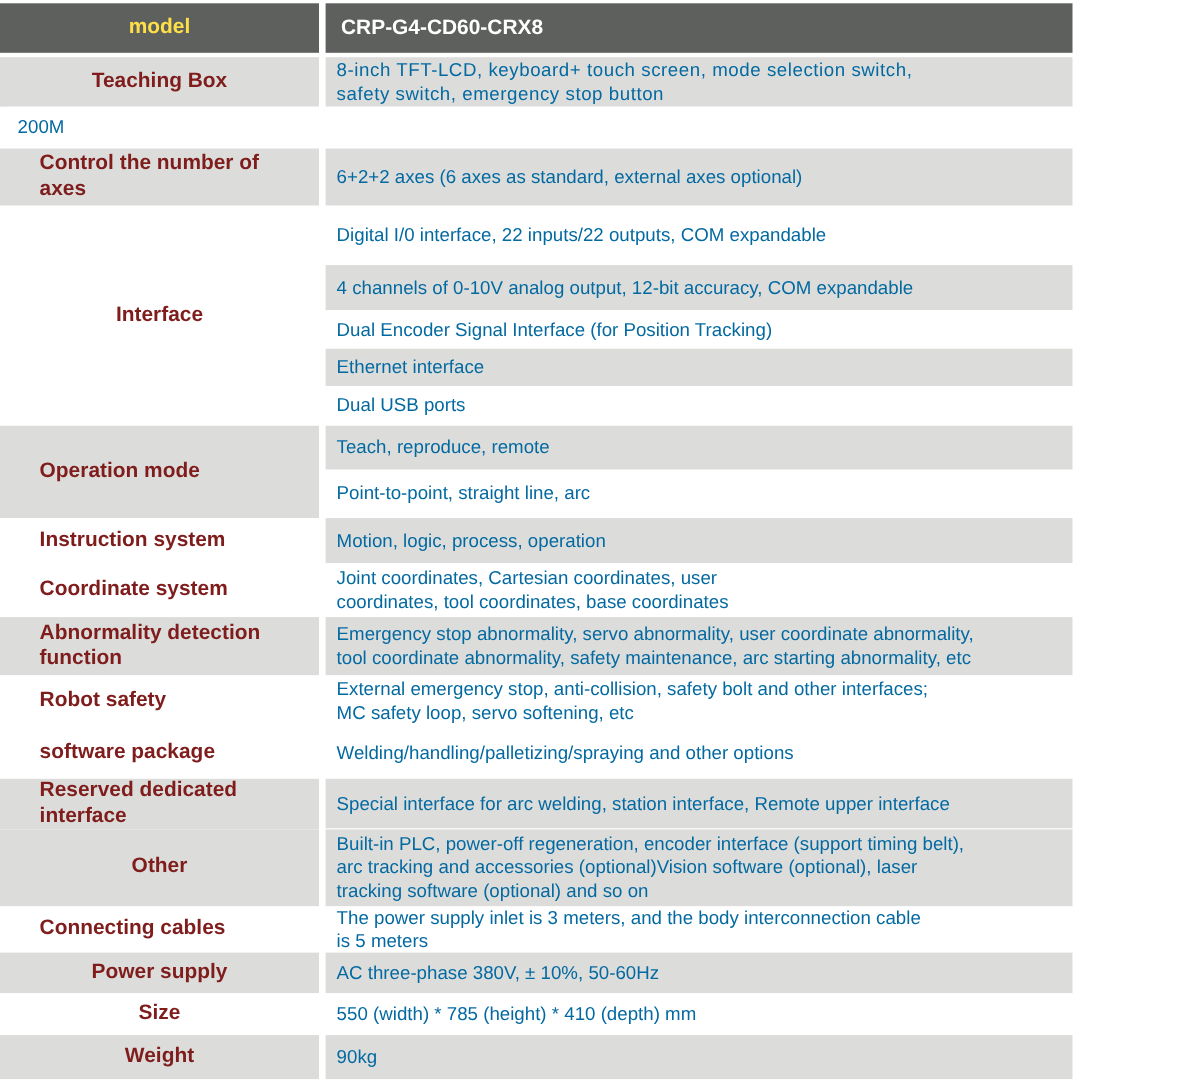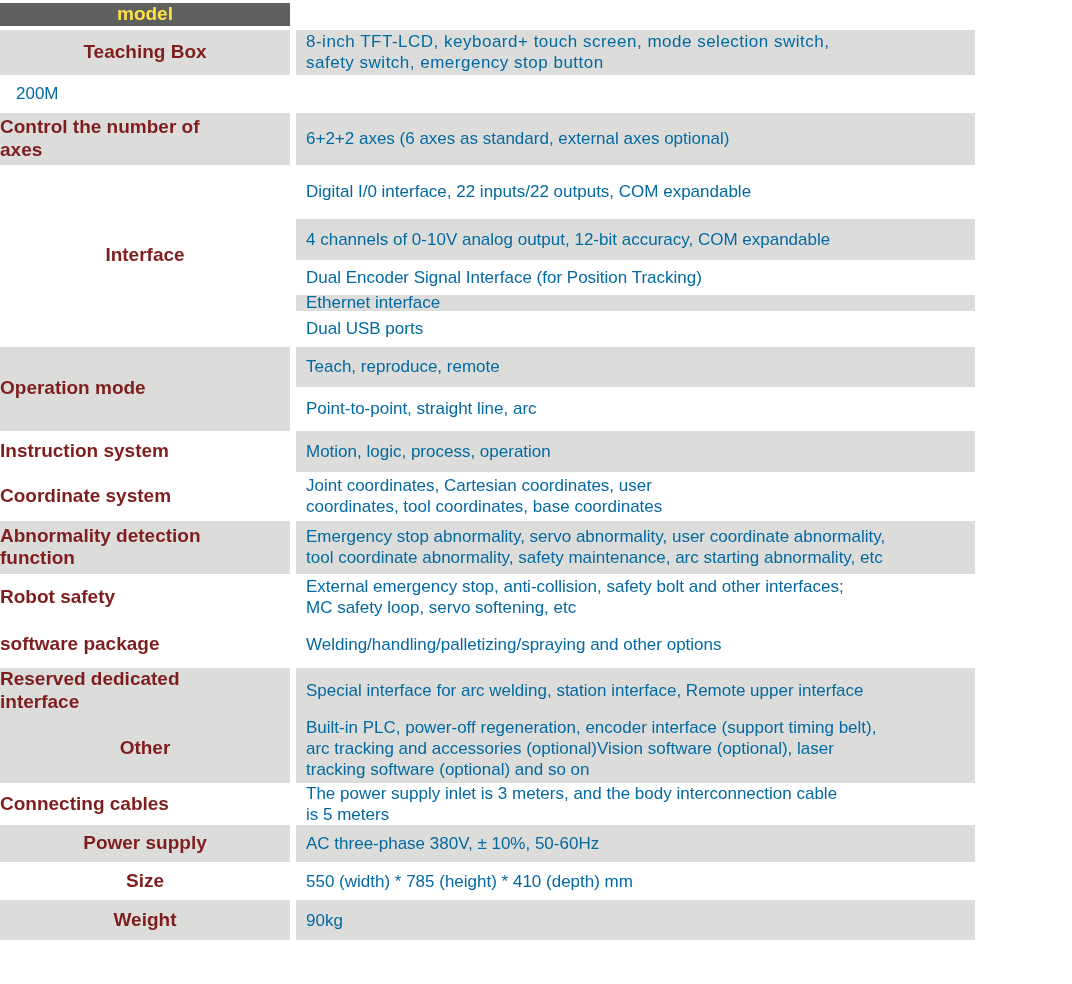--- a/index.html
+++ b/index.html
@@ -24,21 +24,21 @@
     flex:0 0 290px;
     display:flex;
     align-items:center;
     white-space:pre-line;
     font-size:19px;
     font-weight:700;
     line-height:1.2;
     color:#7f1d1d;
   }
   .label.center{justify-content:center;text-align:center;}
-  .label.left{justify-content:flex-start;text-align:left;padding-right:8px;}
+  .label.left{justify-content:flex-start;text-align:left;padding-left:36px;padding-right:8px;}
   .values{
     flex:1 1 auto;
     display:flex;
     flex-direction:column;
     margin-left:6px; 
   }
   .value{
     box-sizing:border-box;
     display:flex;
     align-items:center;
@@ -55,20 +55,23 @@
   .value.bg-dark{color:#ffffff;font-weight:700;font-size:19px;padding-left:14px;}
   .value.spaced{letter-spacing:0.5px;}
 </style>
 </head>
 <body>
 
 <div class="spec-table">
 
   <div class="section after-gap">
     <div class="label center bg-dark">model</div>
+    <div class="values">
+      <div class="value bg-dark" style="height:45px">CRP-G4-CD60-CRX8</div>
+    </div>
   </div>
 
   <div class="section">
     <div class="label center bg-gray">Teaching Box</div>
     <div class="values">
       <div class="value bg-gray spaced" style="height:45px">8-inch TFT-LCD, keyboard+ touch screen, mode selection switch,
 safety switch, emergency stop button</div>
     </div>
   </div>
 
@@ -85,21 +88,21 @@
       <div class="value bg-gray" style="height:52px">6+2+2 axes (6 axes as standard, external axes optional)</div>
     </div>
   </div>
 
   <div class="section">
     <div class="label center bg-white">Interface</div>
     <div class="values">
       <div class="value bg-white" style="height:54px">Digital I/0 interface, 22 inputs/22 outputs, COM expandable</div>
       <div class="value bg-gray" style="height:41px">4 channels of 0-10V analog output, 12-bit accuracy, COM expandable</div>
       <div class="value bg-white" style="height:35px">Dual Encoder Signal Interface (for Position Tracking)</div>
-      <div class="value bg-gray" style="height:16px">Ethernet interface</div>
+      <div class="value bg-gray" style="height:34px">Ethernet interface</div>
       <div class="value bg-white" style="height:36px">Dual USB ports</div>
     </div>
   </div>
 
   <div class="section">
     <div class="label left bg-gray">Operation mode</div>
     <div class="values">
       <div class="value bg-gray" style="height:40px">Teach, reproduce, remote</div>
       <div class="value bg-white" style="height:44px">Point-to-point, straight line, arc</div>
     </div>

